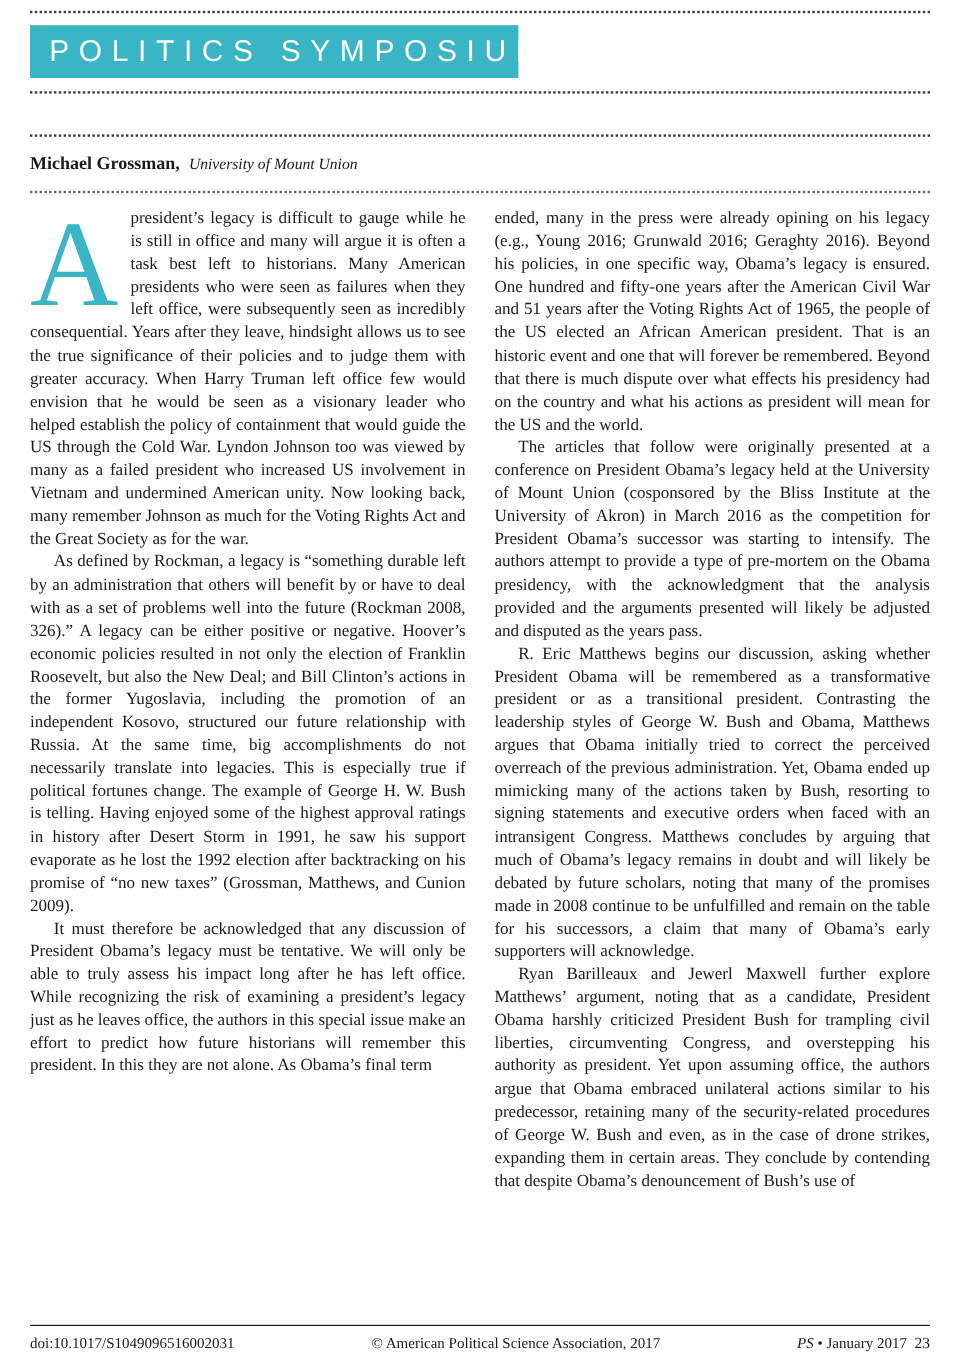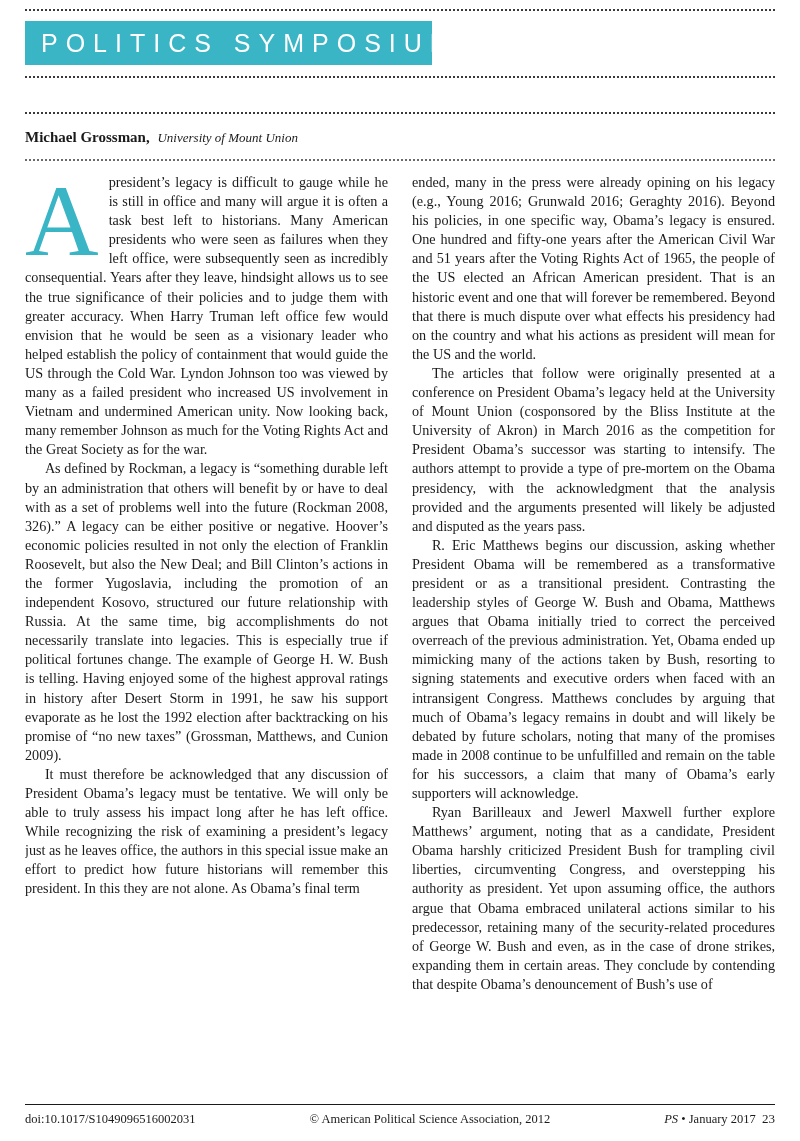--- a/index.html
+++ b/index.html
@@ -122,17 +122,17 @@
     <div class="col">
       <p>ended, many in the press were already opining on his legacy (e.g., Young 2016; Grunwald 2016; Geraghty 2016). Beyond his policies, in one specific way, Obama’s legacy is ensured. One hundred and fifty-one years after the American Civil War and 51 years after the Voting Rights Act of 1965, the people of the US elected an African American president. That is an historic event and one that will forever be remembered. Beyond that there is much dispute over what effects his presidency had on the country and what his actions as president will mean for the US and the world.</p>
       <p class="indent">The articles that follow were originally presented at a conference on President Obama’s legacy held at the University of Mount Union (cosponsored by the Bliss Institute at the University of Akron) in March 2016 as the competition for President Obama’s successor was starting to intensify. The authors attempt to provide a type of pre-mortem on the Obama presidency, with the acknowledgment that the analysis provided and the arguments presented will likely be adjusted and disputed as the years pass.</p>
       <p class="indent">R. Eric Matthews begins our discussion, asking whether President Obama will be remembered as a transformative president or as a transitional president. Contrasting the leadership styles of George W. Bush and Obama, Matthews argues that Obama initially tried to correct the perceived overreach of the previous administration. Yet, Obama ended up mimicking many of the actions taken by Bush, resorting to signing statements and executive orders when faced with an intransigent Congress. Matthews concludes by arguing that much of Obama’s legacy remains in doubt and will likely be debated by future scholars, noting that many of the promises made in 2008 continue to be unfulfilled and remain on the table for his successors, a claim that many of Obama’s early supporters will acknowledge.</p>
       <p class="indent">Ryan Barilleaux and Jewerl Maxwell further explore Matthews’ argument, noting that as a candidate, President Obama harshly criticized President Bush for trampling civil liberties, circumventing Congress, and overstepping his authority as president. Yet upon assuming office, the authors argue that Obama embraced unilateral actions similar to his predecessor, retaining many of the security-related procedures of George W. Bush and even, as in the case of drone strikes, expanding them in certain areas. They conclude by contending that despite Obama’s denouncement of Bush’s use of</p>
     </div>
   </div>
 
   <footer>
     <span>doi:10.1017/S1049096516002031</span>
-    <span>© American Political Science Association, 2012</span>
+    <span>© American Political Science Association, 2017</span>
     <span class="right"><em>PS</em> <span>• January 2017</span>&nbsp;&nbsp;<b>23</b></span>
   </footer>
 
 </div>
 
 </body></html>

